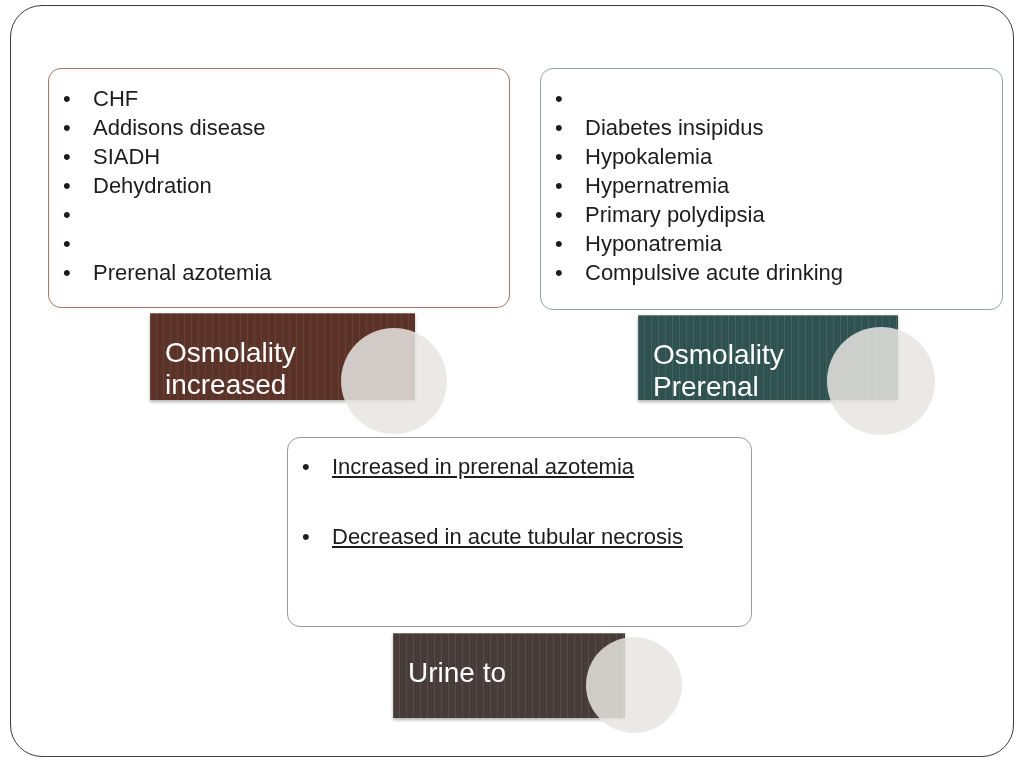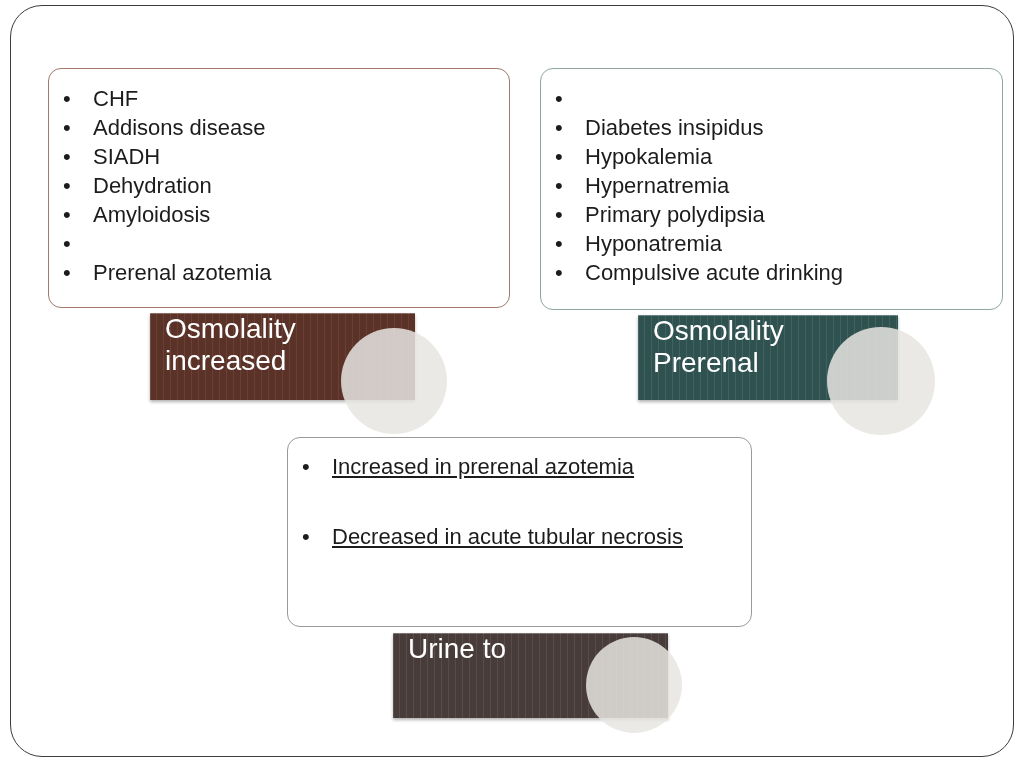--- a/index.html
+++ b/index.html
@@ -72,41 +72,41 @@
   }
   .box-ratio-points li + li { margin-top: 41px; }
   .box-ratio-points .item-text { max-width: 352px; text-decoration: underline; }
 
   
   .label-plate {
     position: absolute;
     color: #ffffff;
     font-size: 28px;
     line-height: 32px;
-    padding: 0 0 0 15px;
+    padding: 24px 0 0 15px;
     box-sizing: border-box;
     box-shadow: inset 0 1px 0 rgba(255,255,255,0.28),
                 inset 1px 0 0 rgba(255,255,255,0.12),
                 0 2px 3px rgba(0,0,0,0.30);
   }
   .plate-increased {
     left: 150px; top: 313px;
     width: 265px; height: 87px;
     background: repeating-linear-gradient(90deg,
       #5a3228 0px, #5a3228 6px, #6b4034 6px, #6b4034 7px);
   }
   .plate-decreased {
     left: 638px; top: 315px;
     width: 260px; height: 85px;
     background: repeating-linear-gradient(90deg,
       #2f5150 0px, #2f5150 6px, #3f6361 6px, #3f6361 7px);
   }
   .plate-ratio {
     left: 393px; top: 633px;
-    width: 275px; height: 85px;
+    width: 232px; height: 85px;
     background: repeating-linear-gradient(90deg,
       #473c3a 0px, #473c3a 6px, #584c4a 6px, #584c4a 7px);
   }
   
   .accent-circle {
     position: absolute;
     border-radius: 50%;
     background: rgba(232, 229, 226, 0.85);
   }
   .circle-increased { left: 341px; top: 328px; width: 106px; height: 106px; }
@@ -132,21 +132,20 @@
       <li>
           <span class="bullet">•</span>
           <span class="item-text">SIADH</span>
         </li>
       <li>
           <span class="bullet">•</span>
           <span class="item-text">Dehydration</span>
         </li>
       <li>
           <span class="bullet">•</span>
-          <span class="item-text">Amyloidosis</span>
         </li>
       <li>
           <span class="bullet">•</span>
         </li>
       <li>
           <span class="bullet">•</span>
           <span class="item-text">Prerenal azotemia</span>
         </li>
     </ul>
   </div>

